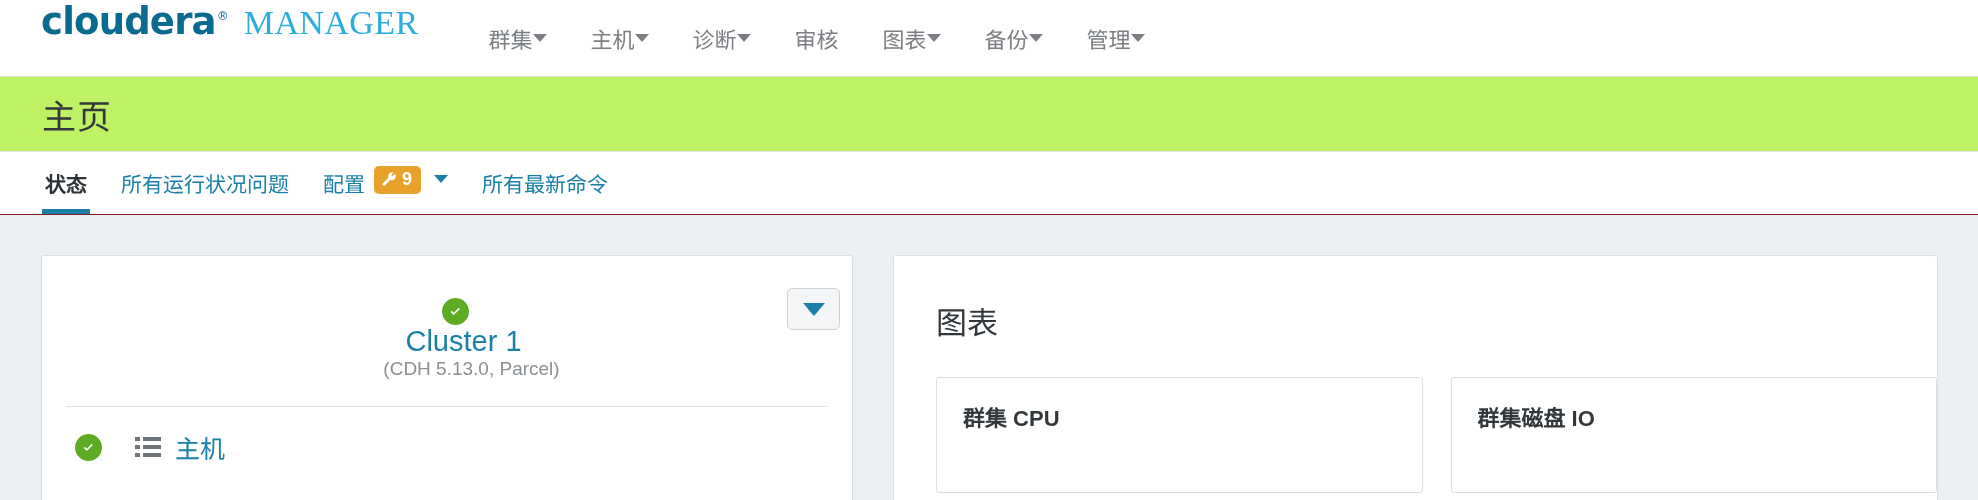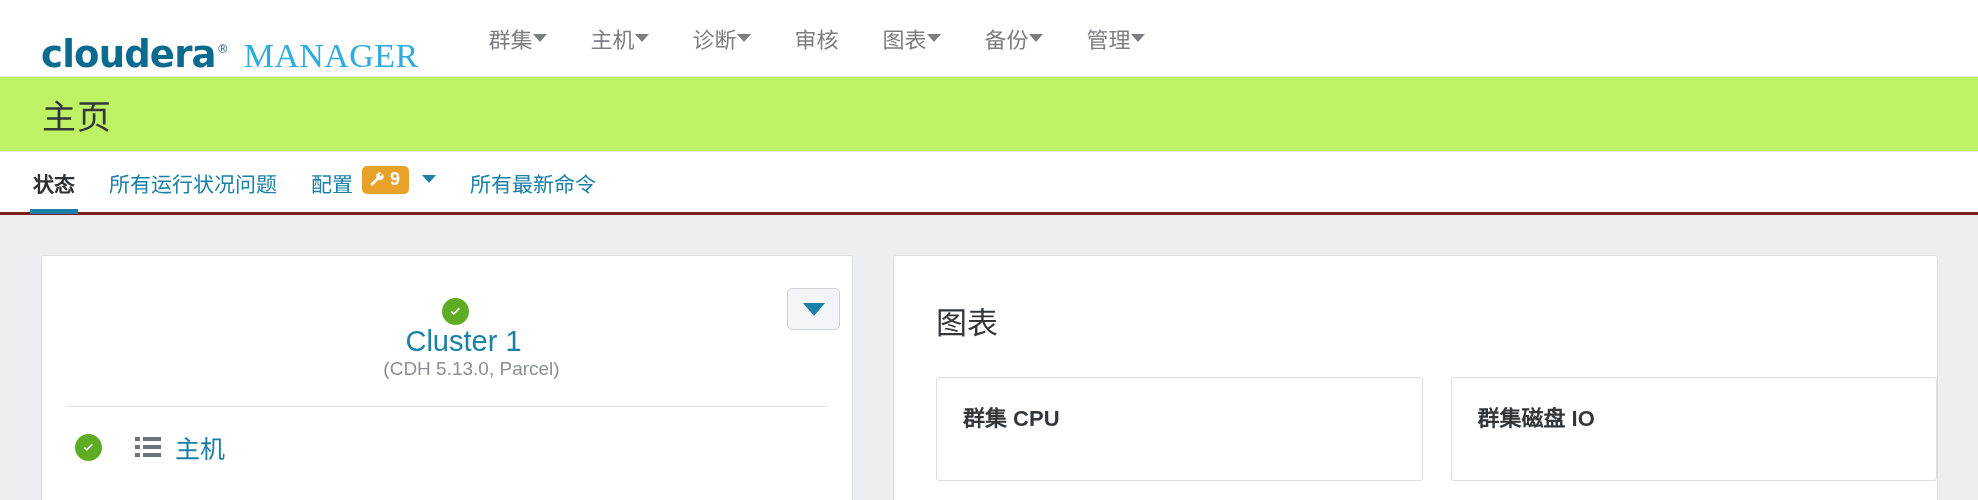--- a/index.html
+++ b/index.html
@@ -17,21 +17,21 @@
     width: 1978px; height: 500px;
     background: #ffffff;
   }
 
   
   .topbar {
     position: absolute; left: 0; top: 0;
     width: 1978px; height: 77px;
     background: #ffffff;
     border-bottom: 1px solid #e0e3e6;
-    display: flex; align-items: flex-end;
+    display: flex; align-items: flex-start;
   }
   .brand {
     display: flex; align-items: baseline;
     margin-left: 41px;
     user-select: none;
   }
   .brand-cloudera {
     font-size: 37px;
     font-weight: 700;
     letter-spacing: -0.8px;
@@ -95,23 +95,23 @@
     color: #32373b;
     font-weight: 400;
     letter-spacing: 1px;
   }
 
   
   .tabbar {
     position: absolute; left: 0; top: 152px;
     width: 1978px; height: 63px;
     background: #ffffff;
-    border-bottom: 3px solid #7f1d1d;
+    border-bottom: 1px solid #7f1d1d;
     display: flex; align-items: flex-start;
-    padding-left: 30px;
+    padding-left: 42px;
   }
   .tab {
     display: flex;
     align-items: center;
     gap: 9px;
     height: 62px;
     padding: 0 3px;
     margin-right: 28px;
     font-size: 21px;
     color: #1a80a8;
@@ -261,21 +261,21 @@
     color: #32373b;
     padding: 42px 0 0 42px;
   }
   .chart-cards {
     display: flex;
     gap: 28px;
     padding: 34px 0 0 42px;
   }
   .chart-card {
     width: 652px;
-    height: 104px;
+    height: 116px;
     background: #ffffff;
     border: 1px solid #dcdfe2;
     border-radius: 3px;
     padding: 22px 0 0 26px;
   }
   .chart-card-title {
     font-size: 22px;
     font-weight: 700;
     color: #32373b;
   }

